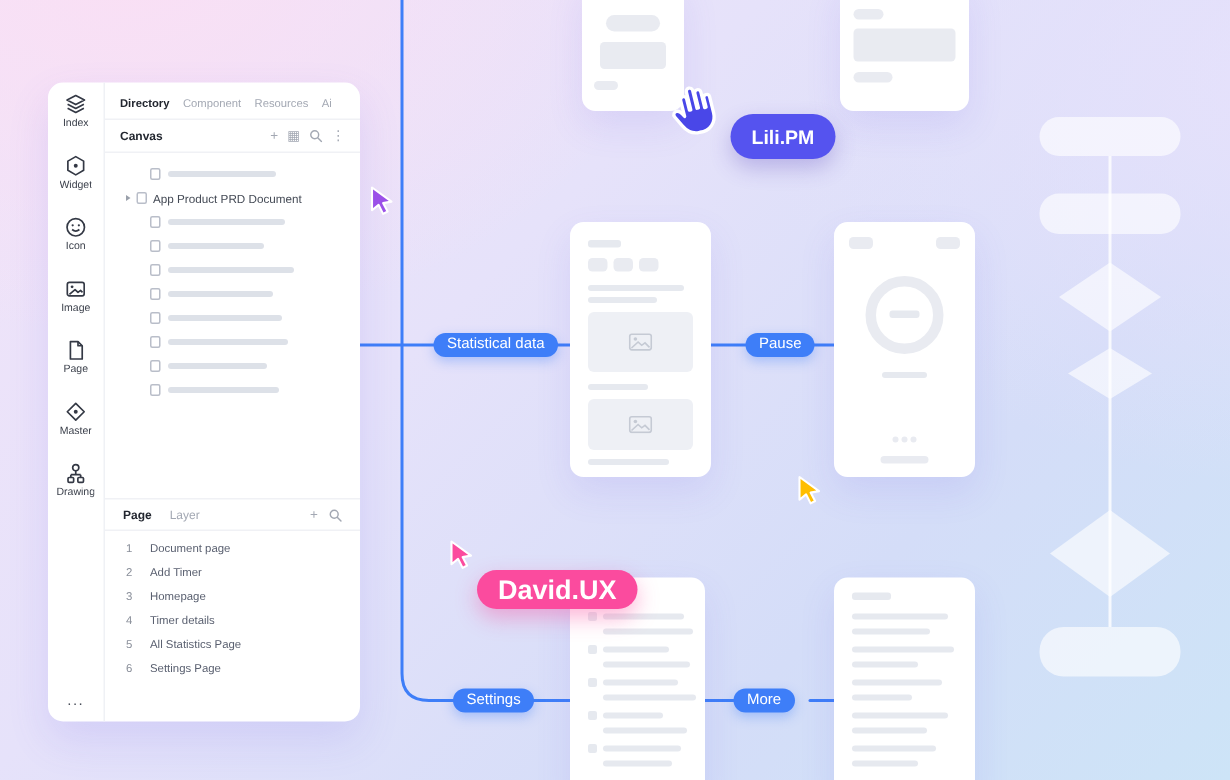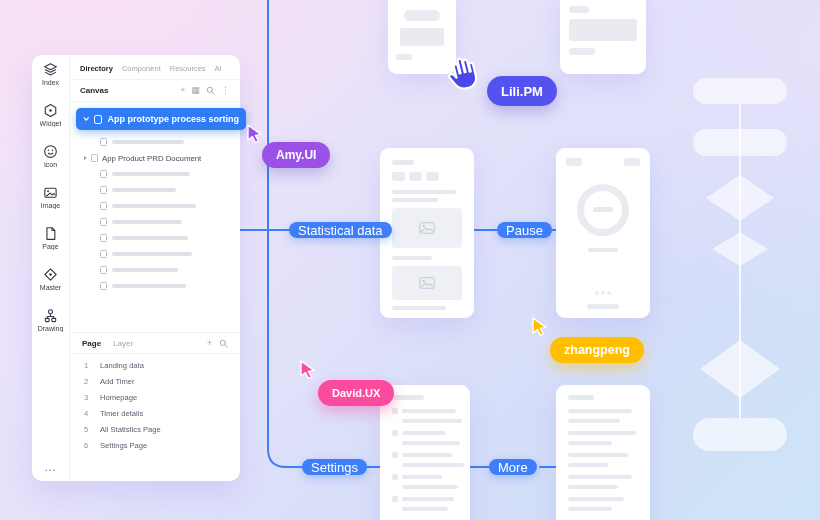--- a/index.html
+++ b/index.html
@@ -24,21 +24,21 @@
   
   .wire{position:absolute;background:#fff;border-radius:9px;box-shadow:0 10px 24px rgba(108,92,231,.12);z-index:2;}
   .gp{position:absolute;background:#E9EBF1;border-radius:999px;}
   .gr{position:absolute;background:#E9EBF1;border-radius:3px;}
   .bar{position:absolute;background:#E6E9EF;border-radius:2px;height:4px;}
   .sq{position:absolute;background:#E6E9EF;border-radius:1.5px;width:6px;height:6px;}
   .imgbox{position:absolute;background:#EEF0F5;border-radius:4px;display:flex;align-items:center;justify-content:center;}
   .ring{position:absolute;border:7px solid #E9EBF1;border-radius:50%;}
 
   
-  .fnode{position:absolute;z-index:3;background:#3E7EF8;color:#fff;font-size:13px;line-height:1;
+  .fnode{position:absolute;z-index:3;background:#3E7EF8;color:#fff;font-size:10px;line-height:1;
     padding:0 9px;height:16px;display:flex;align-items:center;border-radius:8px;
     box-shadow:0 3px 8px rgba(62,126,248,.35);white-space:nowrap;}
 
   
   .leftcard{position:absolute;left:32px;top:55px;width:208px;height:426px;background:#fff;border-radius:10px;
     box-shadow:0 12px 28px rgba(108,92,231,.14);z-index:4;display:flex;}
   .tools{width:38px;border-right:1px solid #EFF1F5;display:flex;flex-direction:column;align-items:center;padding-top:7px;}
   .tool{display:flex;flex-direction:column;align-items:center;margin-bottom:17px;cursor:pointer;}
   .tool svg{width:15px;height:15px;}
   .tlabel{font-size:7px;color:#3a3f4a;margin-top:2px;white-space:nowrap;max-width:36px;overflow:hidden;}
@@ -272,27 +272,20 @@
           <span>▦</span>
           <svg width="9" height="9" viewBox="0 0 13 13" fill="none" stroke="#A3A8B3" stroke-width="1.4" stroke-linecap="round">
               <circle cx="5.5" cy="5.5" r="3.8"></circle>
               <line x1="8.4" y1="8.4" x2="12" y2="12"></line>
             </svg>
           <span>⋮</span>
         </span>
       </div>
 
       <div class="tree">
-        <div class="sel">
-          <svg width="7" height="6" viewBox="0 0 8 7" fill="none" stroke="#fff" stroke-width="1.5" stroke-linecap="round">
-              <path d="M1.5 2 L4 4.8 6.5 2"></path>
-            </svg>
-          <i class="docw"></i>
-          <span>App prototype process sorting</span>
-        </div>
 
         <div class="trow ph">
             <i class="doc"></i>
             <i class="tbar" style="width:72px;"></i>
           </div>
 
         <div class="trow tx">
             <i class="tri"></i>
             <i class="doc"></i>
             <span>App Product PRD Document</span>
@@ -341,21 +334,21 @@
           <svg width="9" height="9" viewBox="0 0 13 13" fill="none" stroke="#A3A8B3" stroke-width="1.4" stroke-linecap="round">
               <circle cx="5.5" cy="5.5" r="3.8"></circle>
               <line x1="8.4" y1="8.4" x2="12" y2="12"></line>
             </svg>
         </span>
       </div>
 
       <div class="plist">
         <div class="prow">
             <span class="pnum">1</span>
-            <span>Landing data</span>
+            <span>Document page</span>
           </div>
         <div class="prow">
             <span class="pnum">2</span>
             <span>Add Timer</span>
           </div>
         <div class="prow">
             <span class="pnum">3</span>
             <span>Homepage</span>
           </div>
         <div class="prow">
@@ -375,25 +368,23 @@
   </div>
 
   <svg class="cursor" style="left:445px;top:52px;transform:rotate(-14deg);" width="38" height="40" viewBox="0 0 24 24">
     <path d="M10.1 22.3c-2.6-.4-4.2-1.8-5.5-4.4l-2.2-4.4c-.6-1.1.3-2.3 1.5-2.1.8.1 1.4.7 1.8 1.5l.8 1.4V7.4c0-1.8 2.6-1.8 2.6 0v4.8h.6V4.6c0-1.9 2.7-1.9 2.7 0v7.6h.6V6c0-1.8 2.6-1.8 2.6 0v6.7h.6V8.8c0-1.7 2.5-1.7 2.5 0v6.9c0 4.2-3.3 7.2-7.6 6.6z" fill="#4947E8" stroke="#fff" stroke-width="1.4" stroke-linejoin="round"></path>
   </svg>
   <div class="ctag" style="left:487px;top:76px;height:30px;font-size:13px;border-radius:16px;background:#5553EF;">Lili.PM</div>
 
   <svg class="cursor" style="left:246px;top:124px;" width="17" height="20" viewBox="0 0 17 20">
     <path d="M2 1 L2 16.2 L6.4 12.6 L9.4 18.6 L12.4 17 L9.4 11.4 L15 10.4 Z" fill="#9B50E8" stroke="#fff" stroke-width="1.4" stroke-linejoin="round"></path>
   </svg>
-  <div class="ctag" style="left:262px;top:142px;height:26px;font-size:12px;background:#9B50E8;">Amy.UI</div>
 
   <svg class="cursor" style="left:531px;top:317px;" width="17" height="20" viewBox="0 0 17 20">
     <path d="M2 1 L2 16.2 L6.4 12.6 L9.4 18.6 L12.4 17 L9.4 11.4 L15 10.4 Z" fill="#FFBE00" stroke="#fff" stroke-width="1.4" stroke-linejoin="round"></path>
   </svg>
-  <div class="ctag" style="left:550px;top:337px;height:26px;font-size:12.5px;background:#FFBE00;box-shadow:0 6px 14px rgba(255,190,0,.4);">zhangpeng</div>
 
   <svg class="cursor" style="left:299px;top:360px;" width="17" height="20" viewBox="0 0 17 20">
     <path d="M2 1 L2 16.2 L6.4 12.6 L9.4 18.6 L12.4 17 L9.4 11.4 L15 10.4 Z" fill="#FB4B9E" stroke="#fff" stroke-width="1.4" stroke-linejoin="round"></path>
   </svg>
-  <div class="ctag" style="left:318px;top:380px;height:26px;font-size:11px;background:#FB4B9E;box-shadow:0 6px 14px rgba(251,75,158,.4);">David.UX</div>
+  <div class="ctag" style="left:318px;top:380px;height:26px;font-size:18px;background:#FB4B9E;box-shadow:0 6px 14px rgba(251,75,158,.4);">David.UX</div>
 
 </div>
 
 </body></html>

